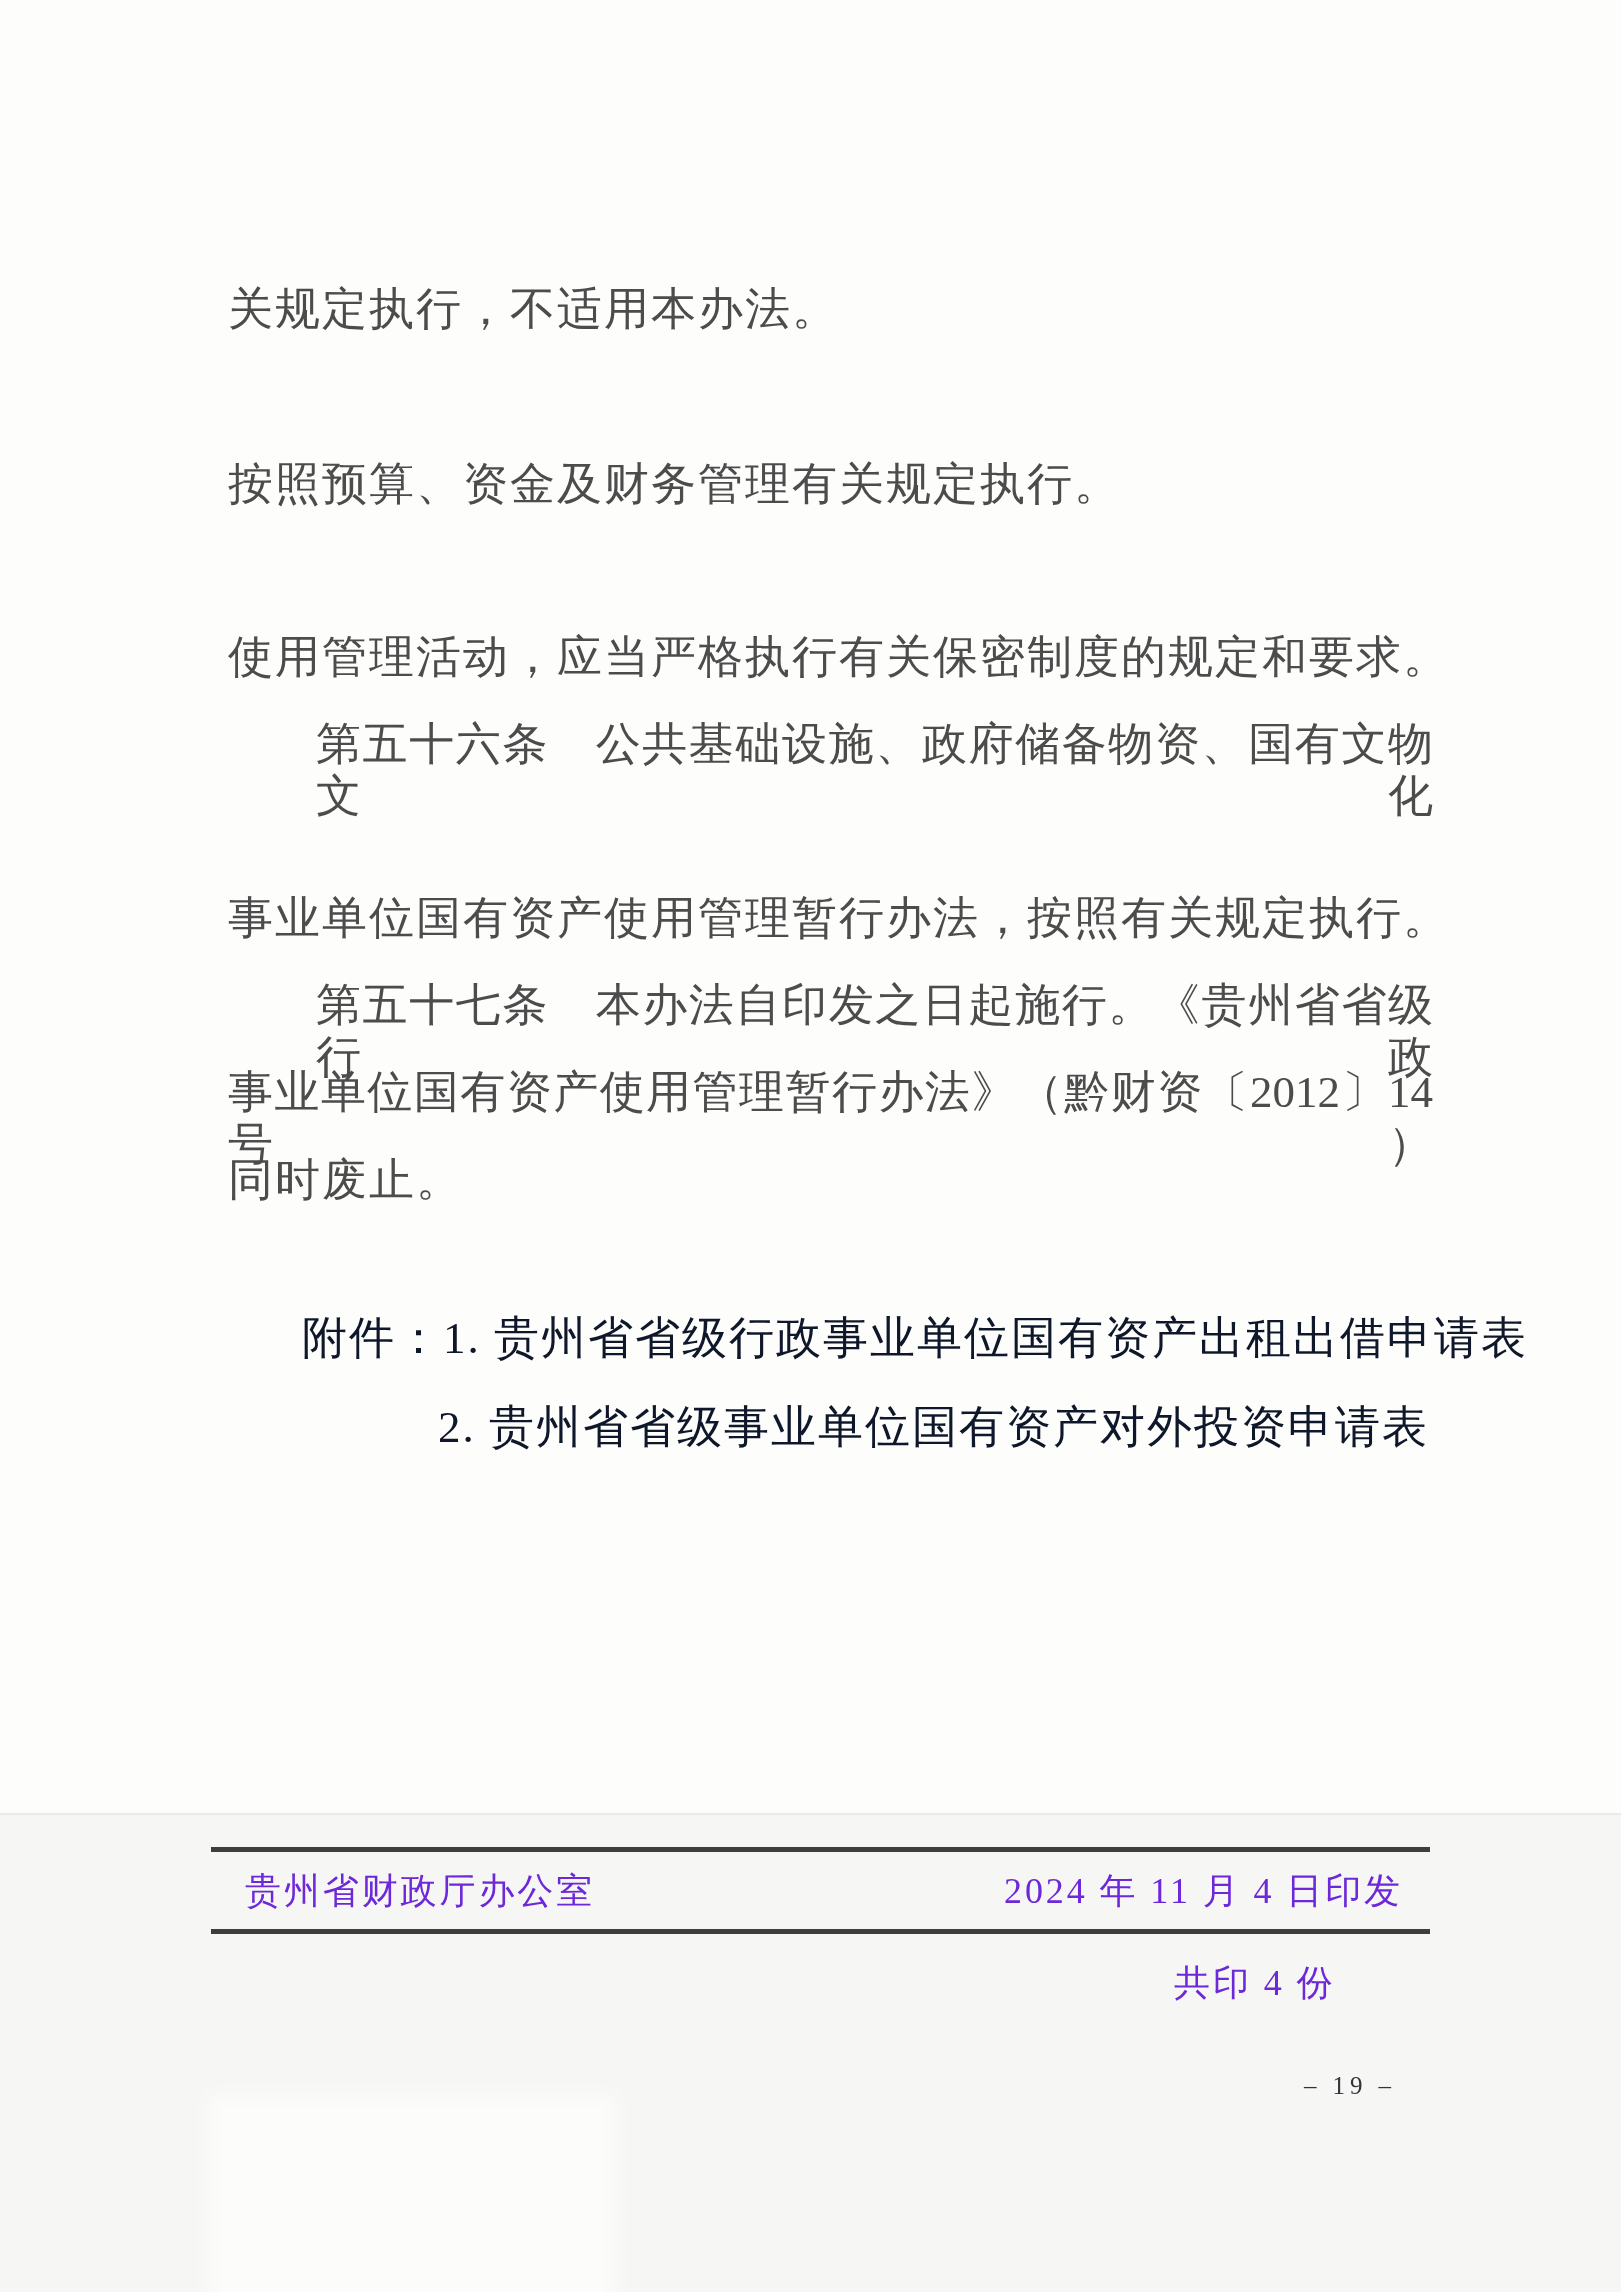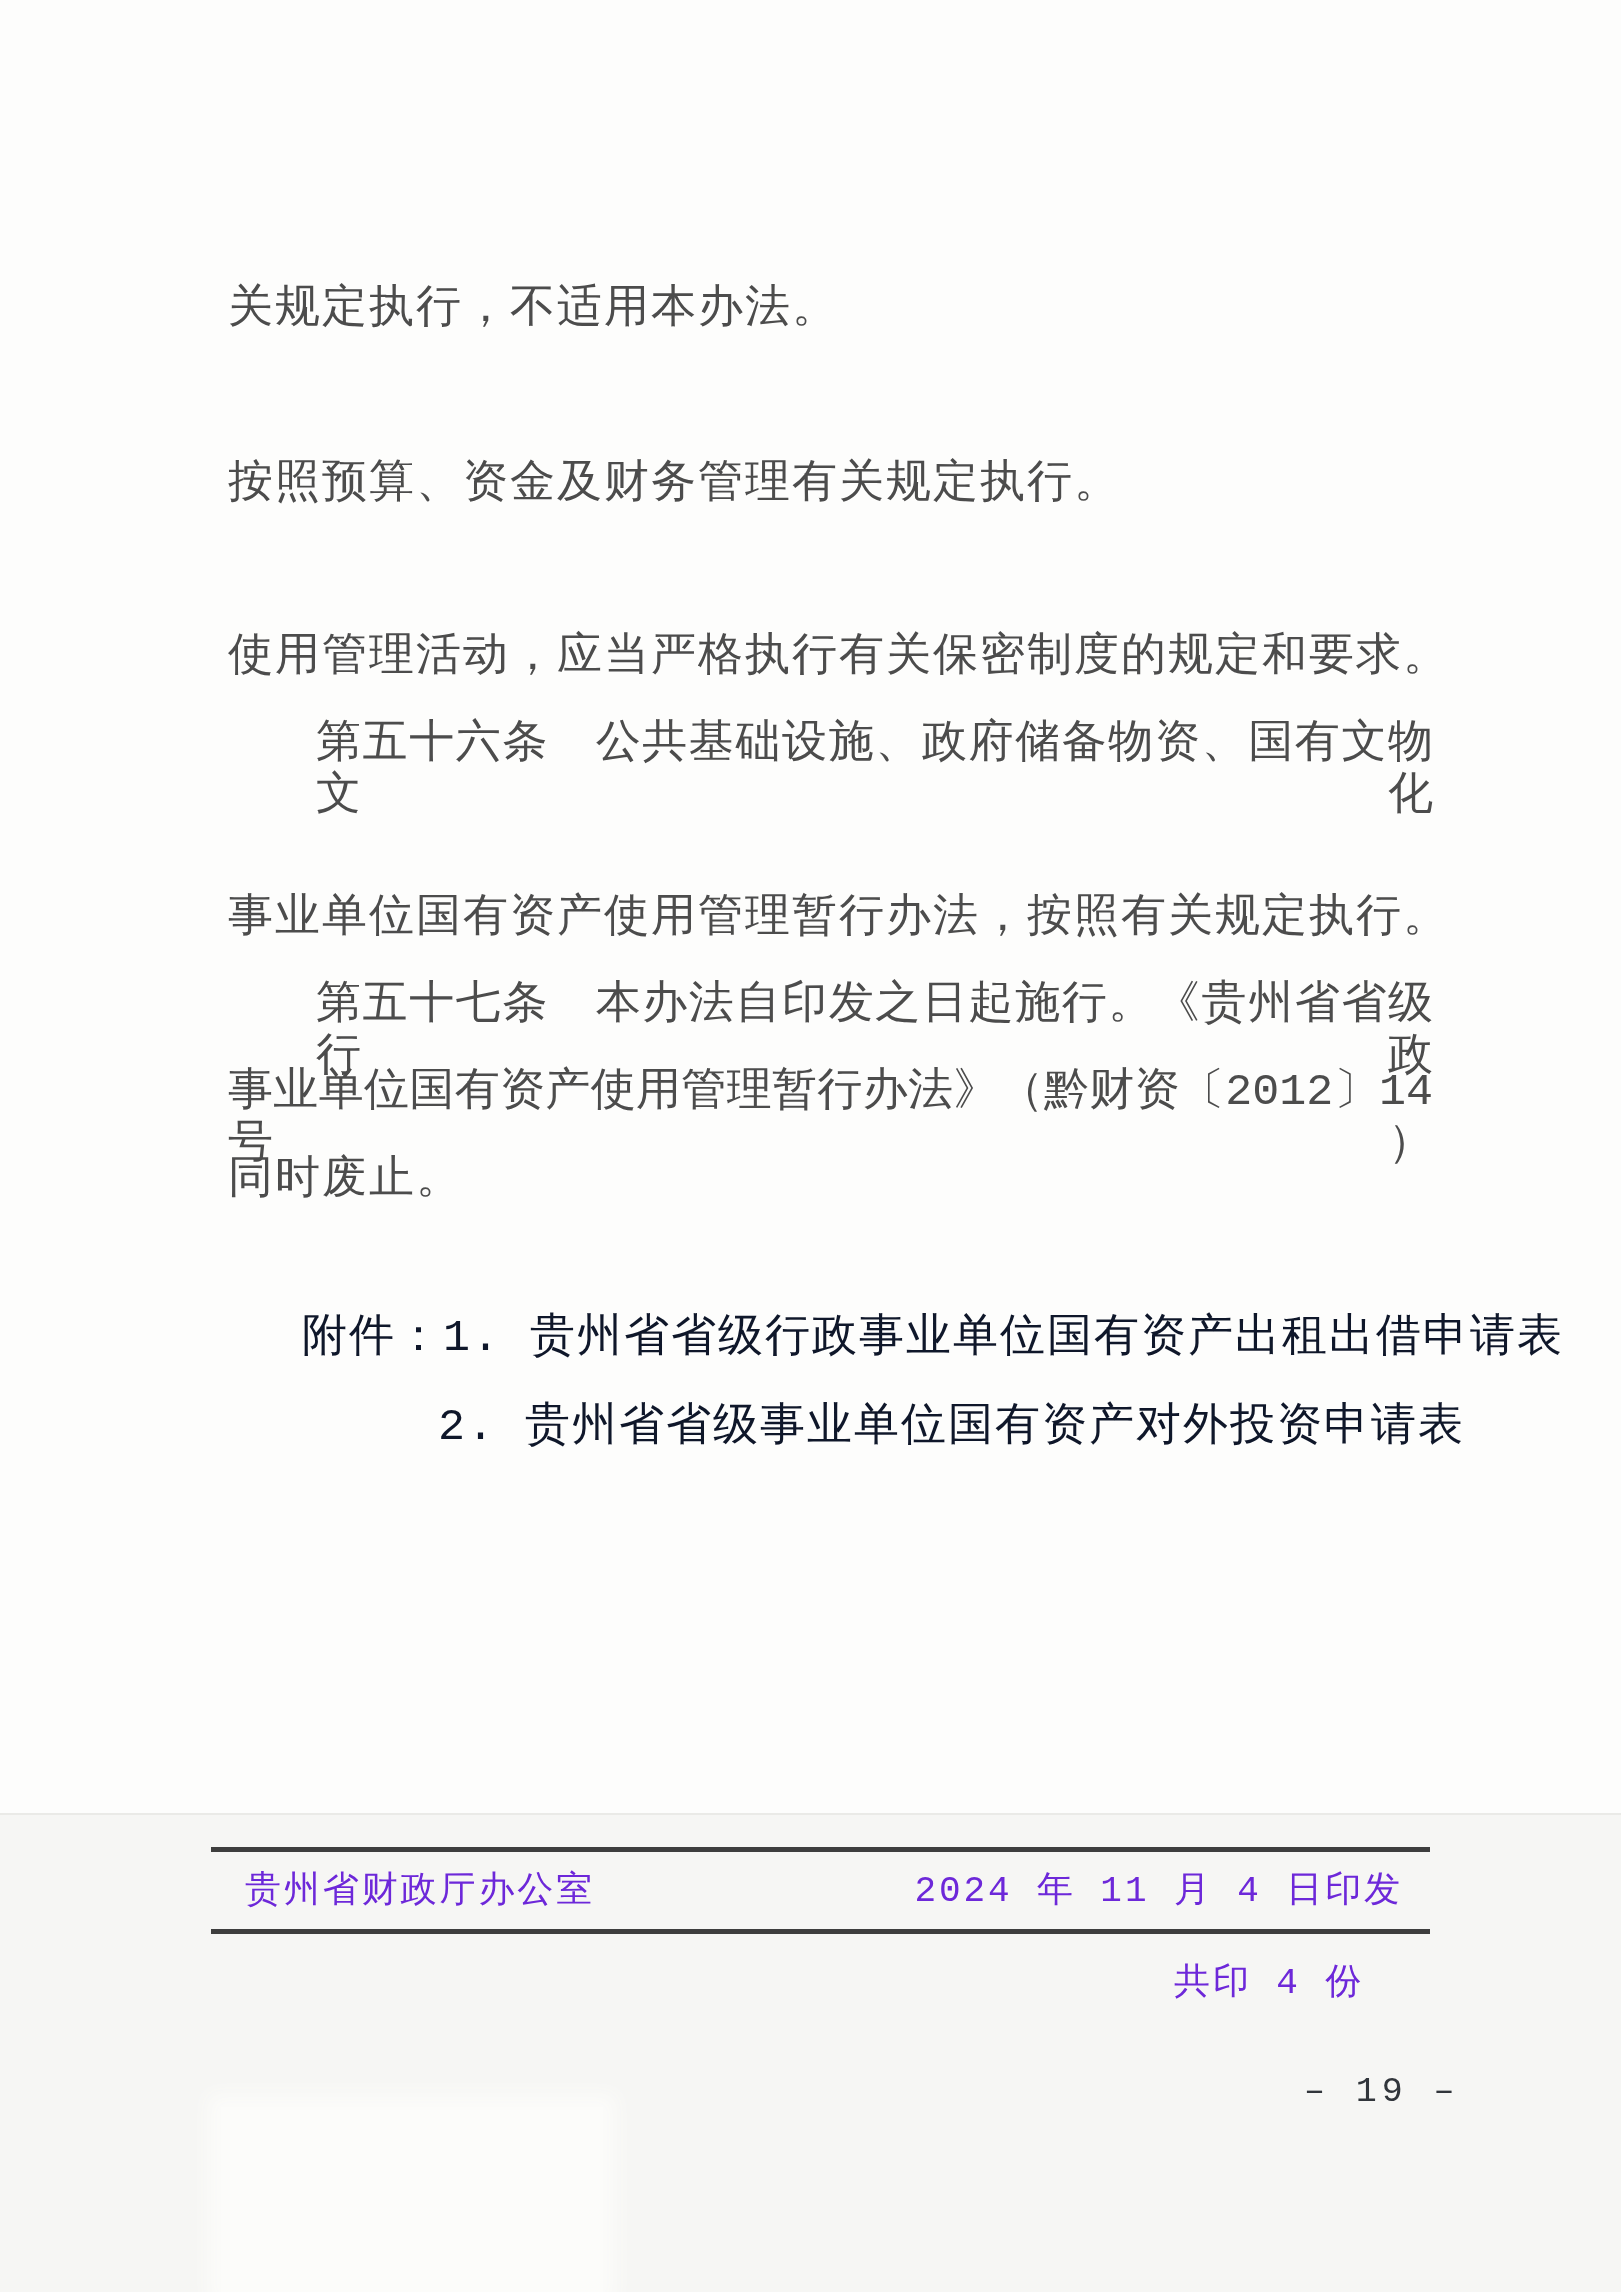--- a/index.html
+++ b/index.html
@@ -2,21 +2,21 @@
 <html><head>
 <meta charset="utf-8">
 <style>
   html, body { margin: 0; padding: 0; background: #e9e9e9; }
   .page {
     position: relative;
     width: 1621px;
     height: 2293px;
     margin: 0 auto;
     background: #fdfdfc;
-    font-family: Liberation Mono, monospace;
+    font-family: Liberation Serif, serif;
     color: #4a4a4a;
     overflow: hidden;
   }
   
   .scan-band {
     position: absolute;
     left: 0; top: 1813px;
     width: 1621px; height: 479px;
     background: #f6f6f4;
     border-top: 2px solid #eaeae7;
@@ -59,21 +59,21 @@
   .ftext {
     position: absolute;
     font-size: 36px;
     line-height: 1.1;
     letter-spacing: 2.9px;
     color: #6d28d9;
     white-space: nowrap;
   }
   .pagenum {
     position: absolute;
-    font-size: 35px;
+    font-size: 25px;
     letter-spacing: 4.9px;
     color: #31353b;
     white-space: nowrap;
   }
 </style>
 </head>
 <body>
 
 <div class="page">
 

